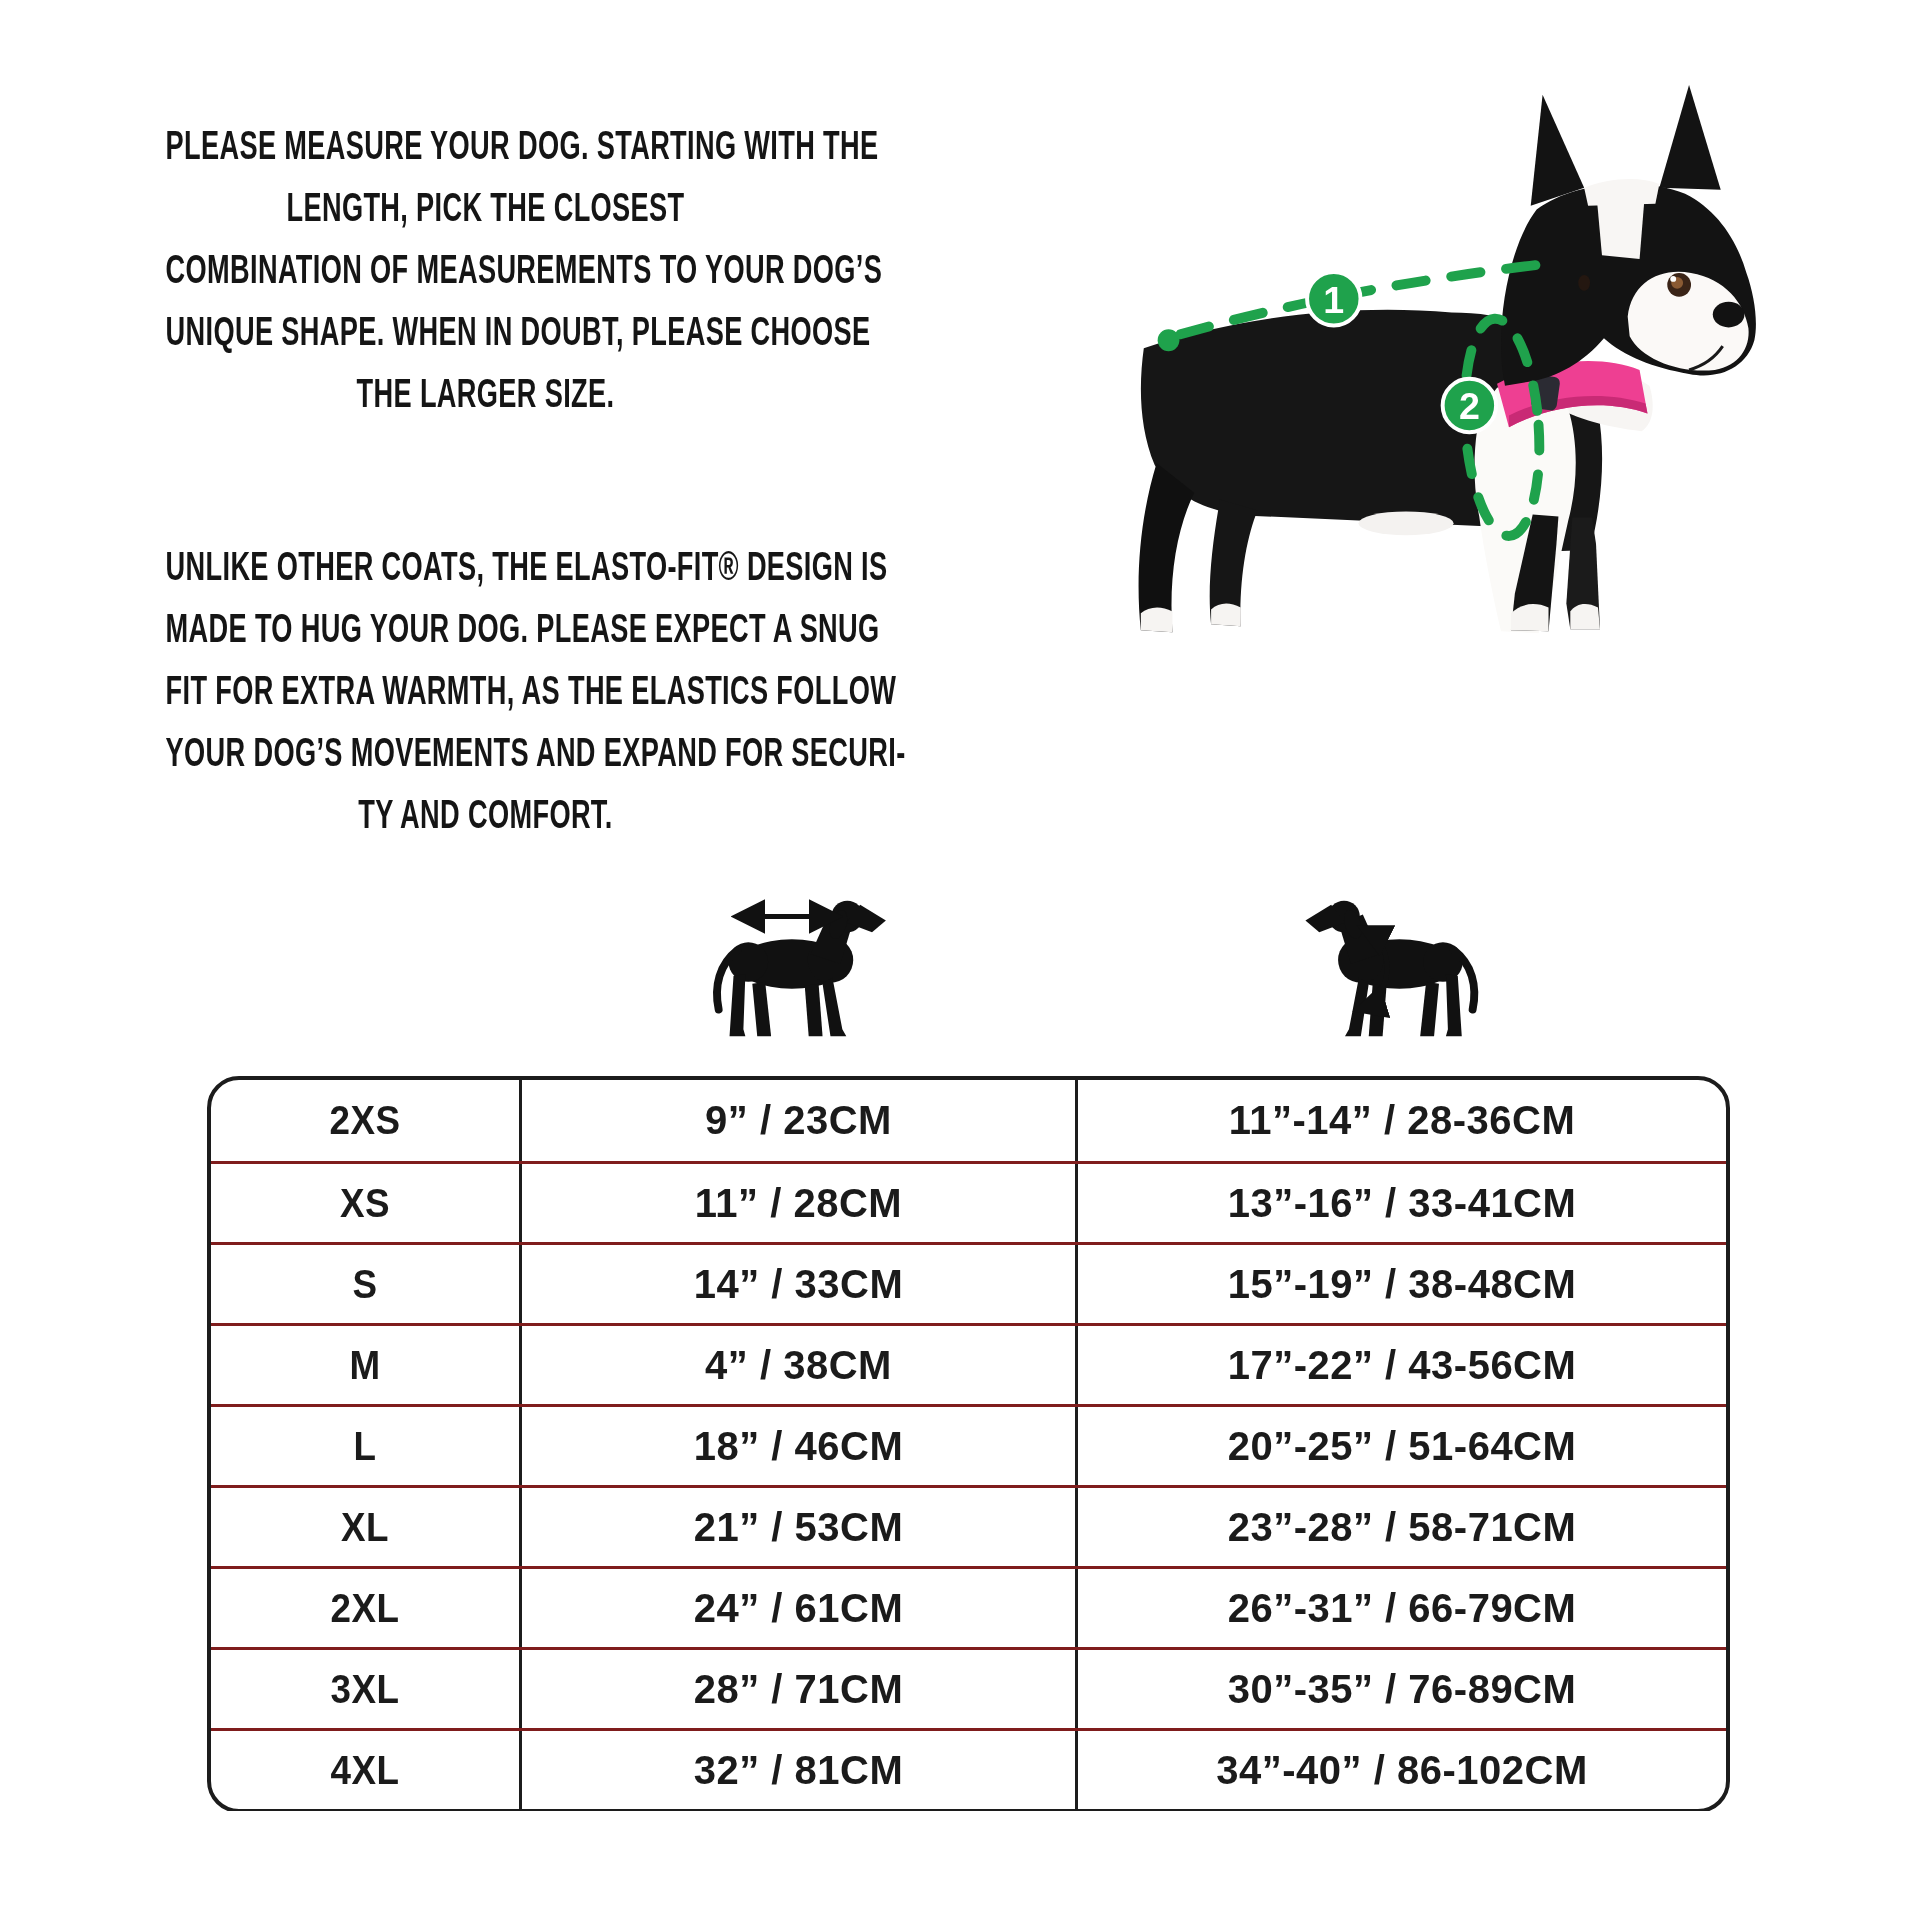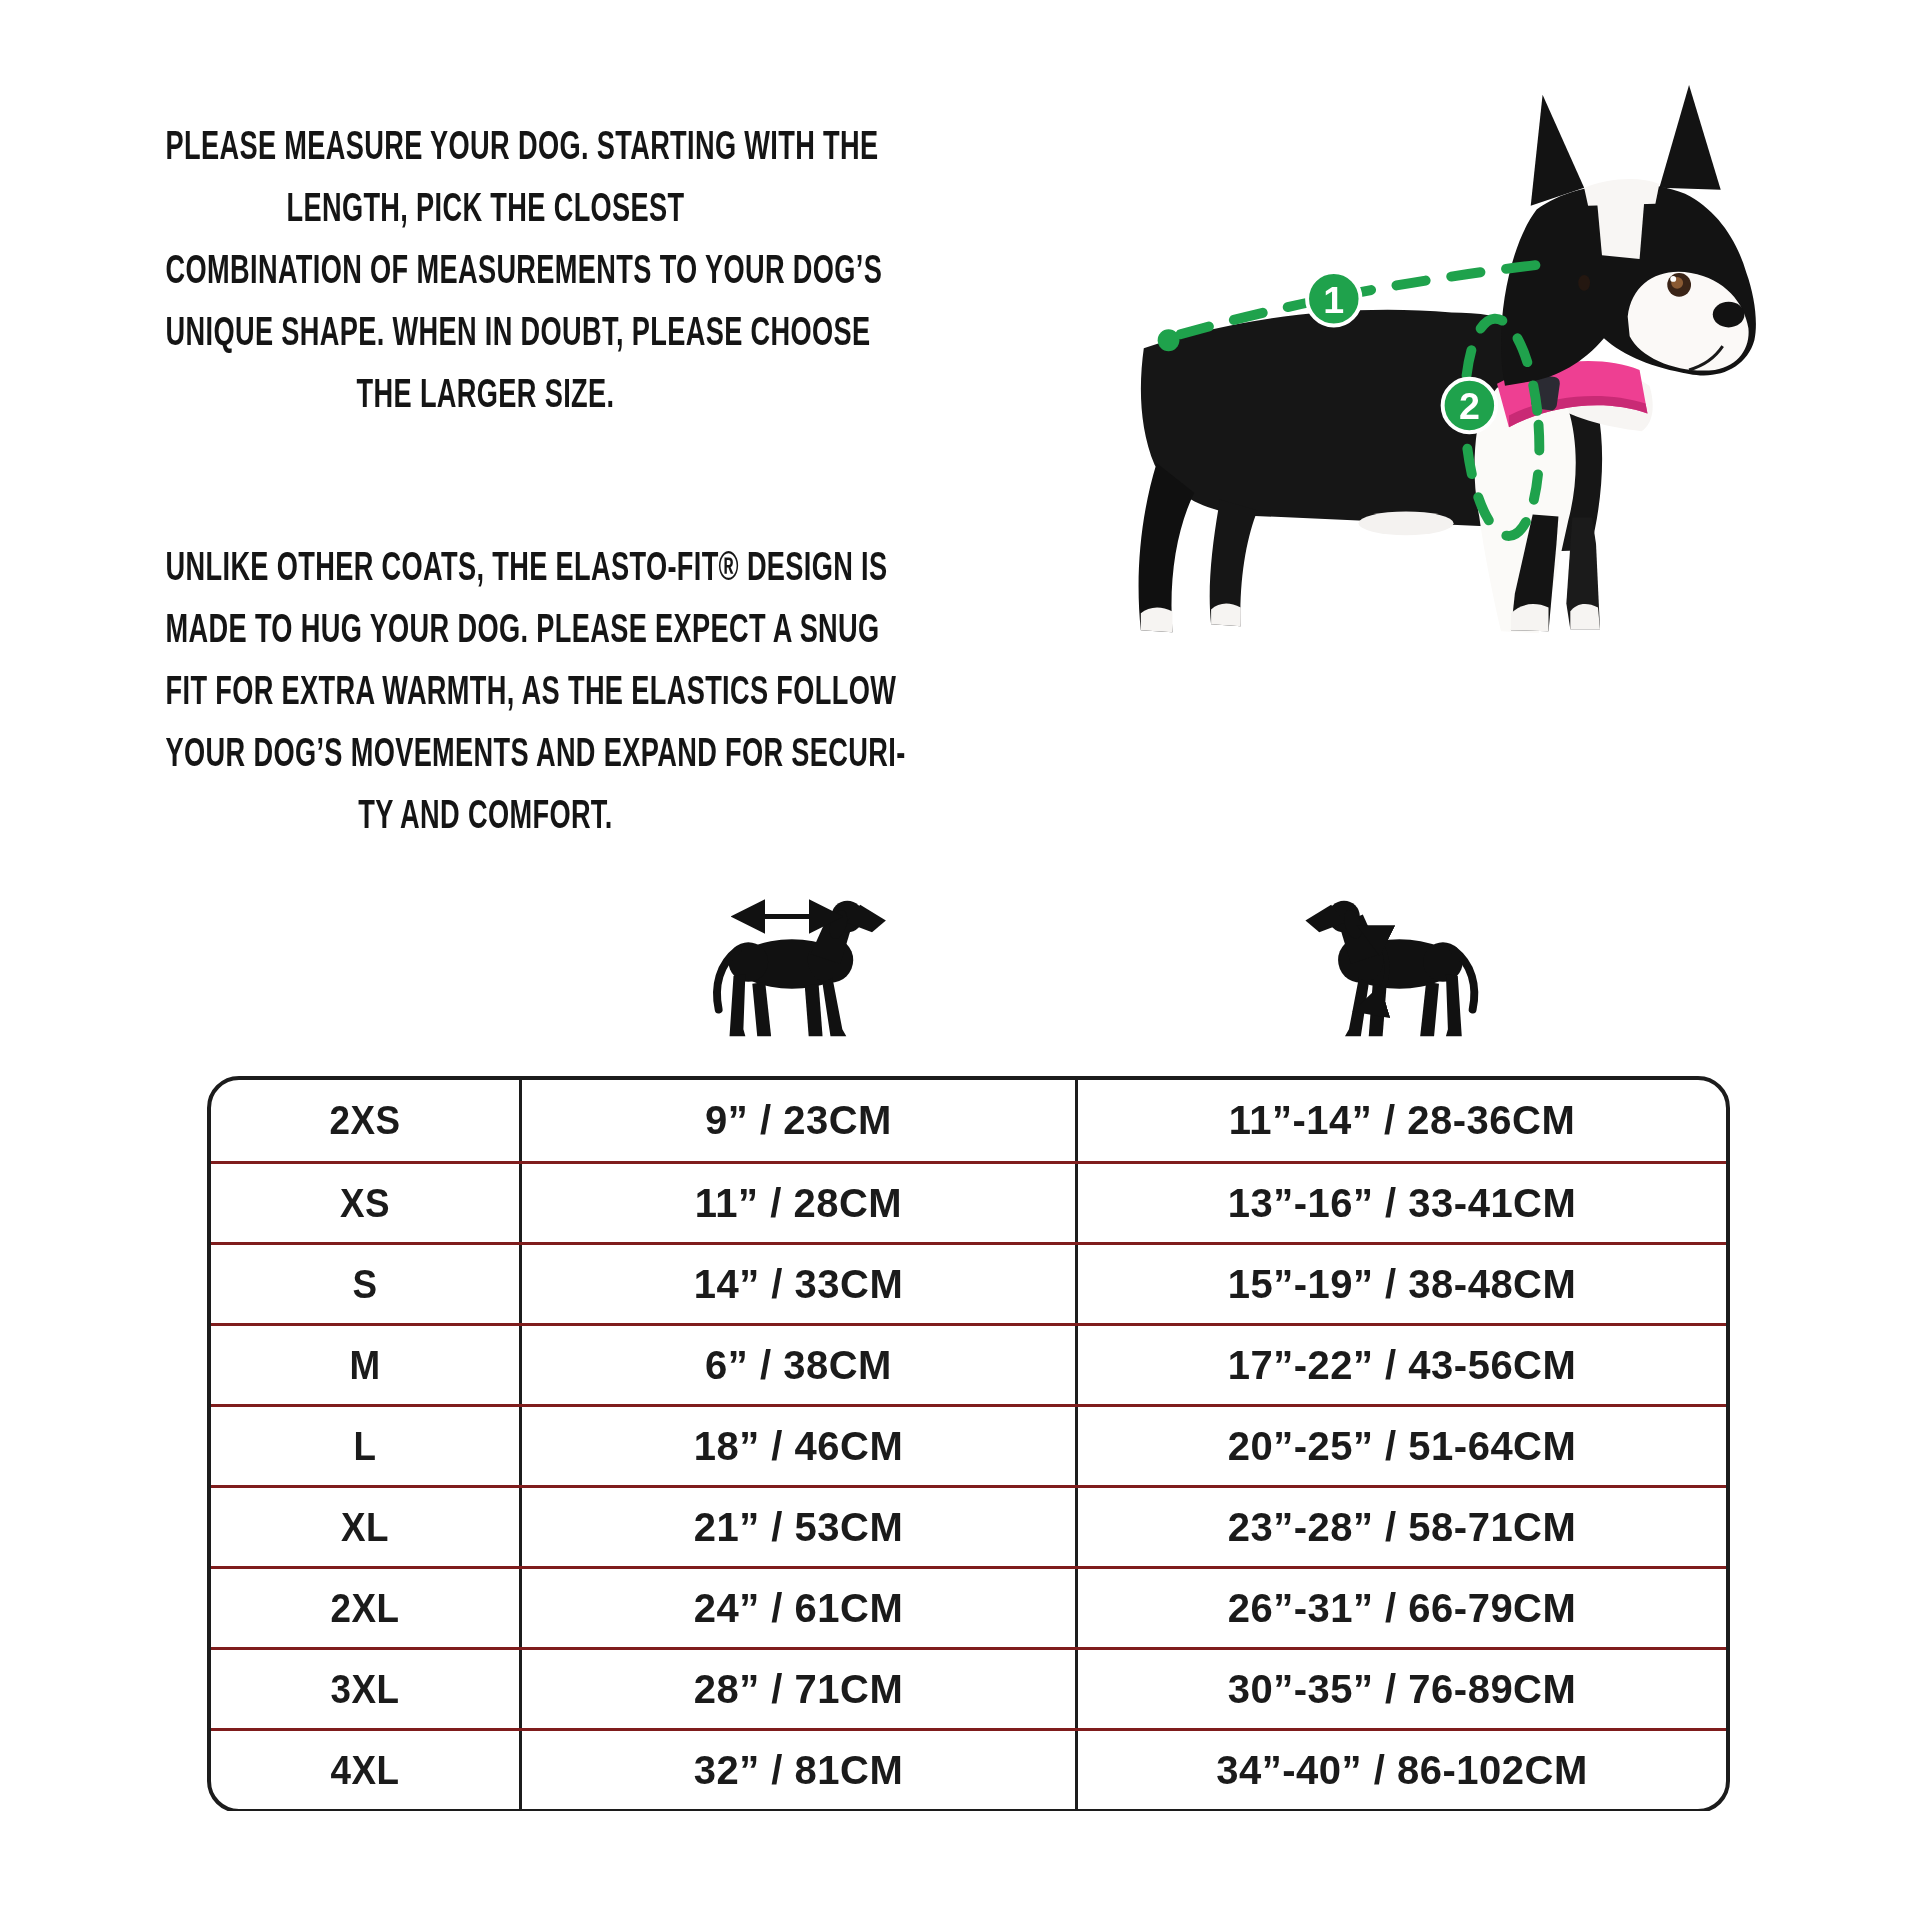--- a/index.html
+++ b/index.html
@@ -142,21 +142,21 @@
     </div>
 
     <div class="tr">
       <div class="td">S</div>
       <div class="td cell-border">14” / 33CM</div>
       <div class="td cell-border">15”-19” / 38-48CM</div>
     </div>
 
     <div class="tr">
       <div class="td">M</div>
-      <div class="td cell-border">6” / 38CM</div>
+      <div class="td cell-border">4” / 38CM</div>
       <div class="td cell-border">17”-22” / 43-56CM</div>
     </div>
 
     <div class="tr">
       <div class="td">L</div>
       <div class="td cell-border">18” / 46CM</div>
       <div class="td cell-border">20”-25” / 51-64CM</div>
     </div>
 
     <div class="tr">

